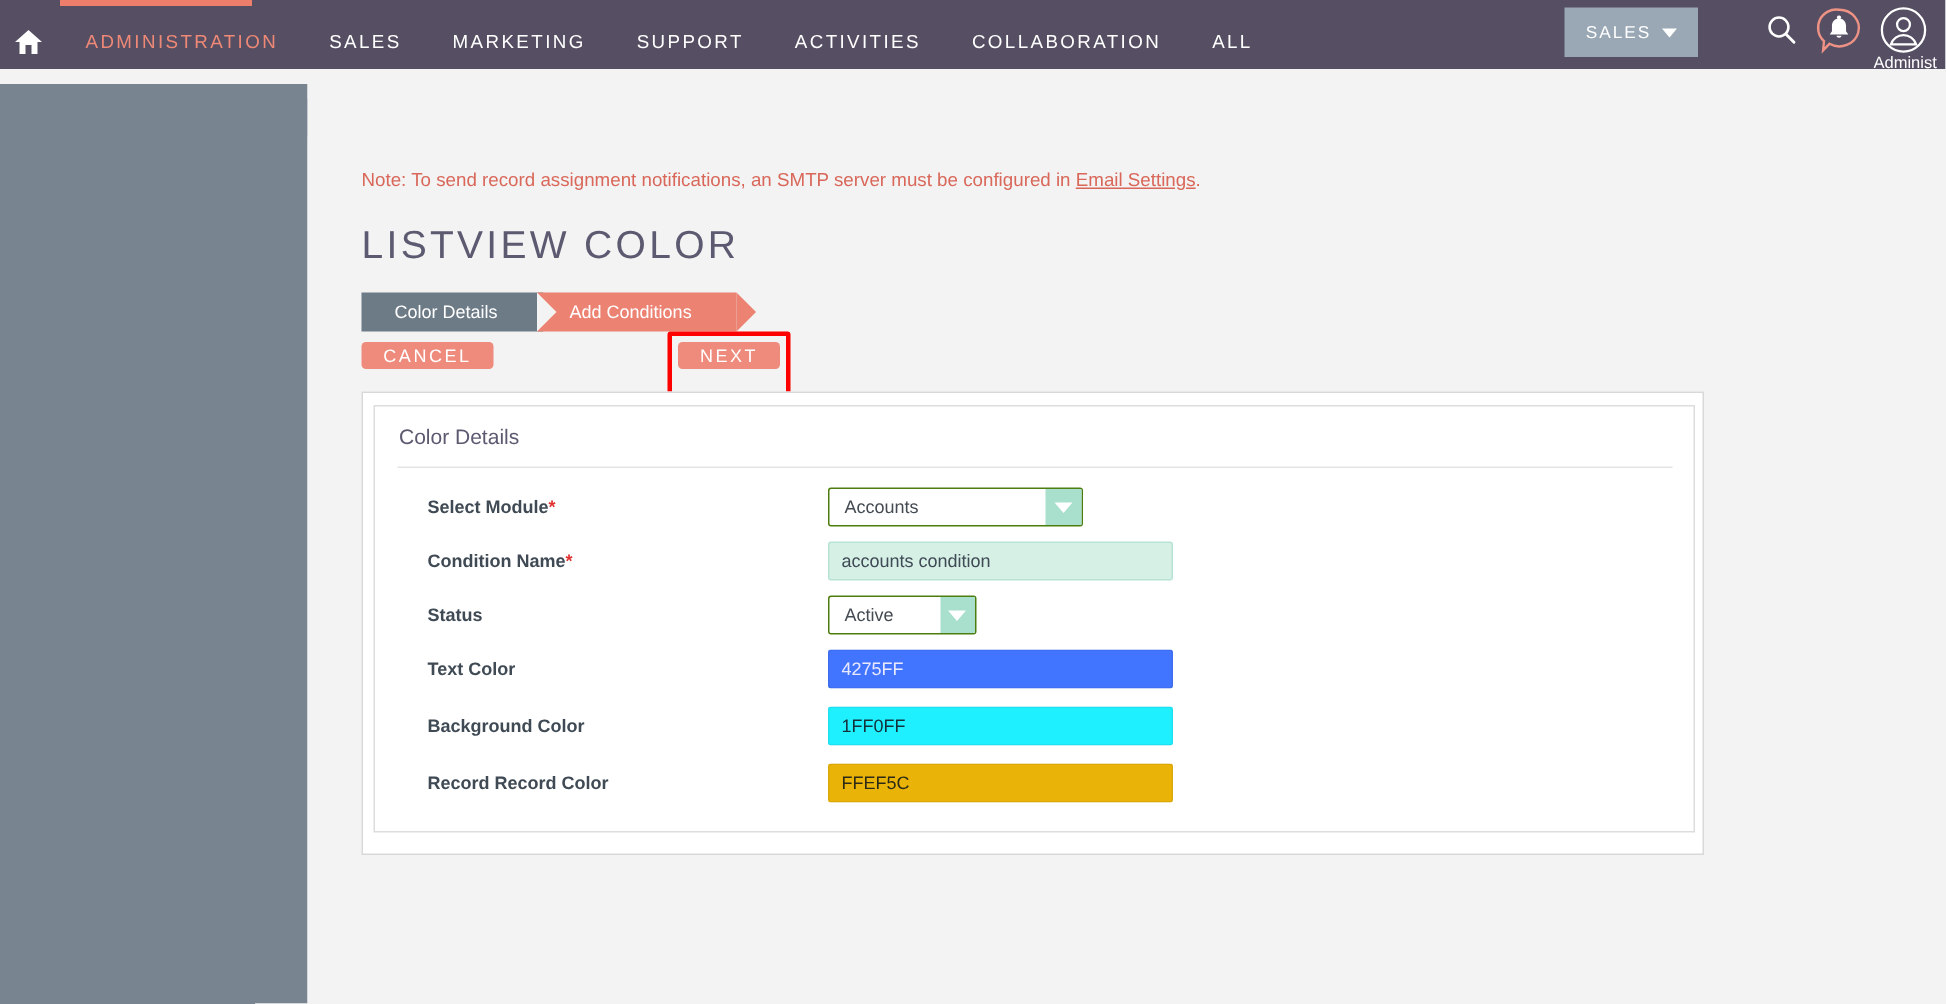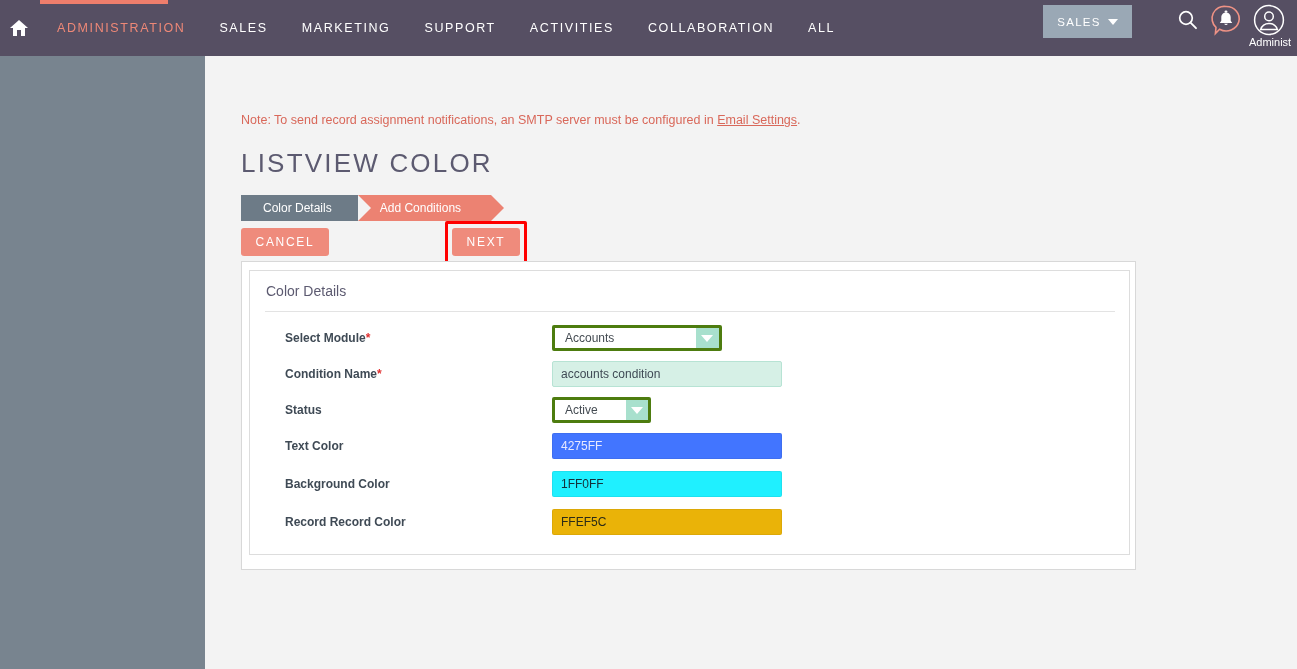--- a/index.html
+++ b/index.html
@@ -7,21 +7,21 @@
     margin: 0; padding: 0;
     width: 1297px; height: 669px;
     overflow: hidden;
     background: #f3f3f3;
     font-family: "Liberation Sans", sans-serif;
   }
   #app { position: relative; width: 1297px; height: 669px; background: #f3f3f3; }
 
   
   #topbar {
-    position: absolute; top: 0; left: 0; width: 1297px; height: 56px;
+    position: absolute; top: 0; left: 0; width: 1297px; height: 46px;
     background: #564f63;
   }
   #active-indicator {
     position: absolute; top: 0; left: 40px; width: 128px; height: 4px;
     background: #ee7e6c;
   }
   #home-icon {
     position: absolute; left: 8px; top: 17px; width: 22px; height: 22px;
   }
   #nav {
@@ -124,21 +124,21 @@
   .step.current::before {
     content: ""; position: absolute; left: 0; top: 0;
     width: 0; height: 0;
     border-top: 13px solid transparent; border-bottom: 13px solid transparent;
     border-left: 13px solid #f3f3f3;
   }
 
   
   #btn-row { position: absolute; left: 36px; top: 172px; display: flex; gap: 15px; }
   .btn {
-    height: 28px; background: #ef8b7c; color: #ffffff;
+    height: 18px; background: #ef8b7c; color: #ffffff;
     font-size: 12px; letter-spacing: 1.7px; border: none; border-radius: 3px;
     display: flex; align-items: center; justify-content: center;
     cursor: pointer; font-family: "Liberation Sans", sans-serif;
   }
   #btn-cancel { width: 88px; }
   #btn-clear { width: 80px; margin-top: 38px; }
   #btn-next { width: 68px; }
   #next-wrap {
     border: 3px solid #ff0000; padding: 4px; border-radius: 2px;
     display: flex; margin-left: 6px; background: #f3f3f3;
@@ -167,21 +167,21 @@
 
   .field-row { position: absolute; left: 8px; width: 870px; height: 38px; margin-left: 20px; }
   .field-label {
     position: absolute; left: 7px; top: 8px;
     font-size: 12px; color: #3f4a55; font-weight: bold;
   }
   .req { color: #e03030; font-weight: bold; }
 
   .select-box {
     position: absolute; display: flex; align-items: stretch;
-    border: 3px solid #4d7c0f; background: #ffffff; border-radius: 2px;
+    border: 1px solid #4d7c0f; background: #ffffff; border-radius: 2px;
   }
   .select-text {
     display: flex; align-items: center; padding-left: 10px;
     font-size: 12px; color: #444b52;
   }
   .select-arrow {
     width: 24px; background: #a8e0cd;
     display: flex; align-items: center; justify-content: center;
   }
   .arr-tri {

